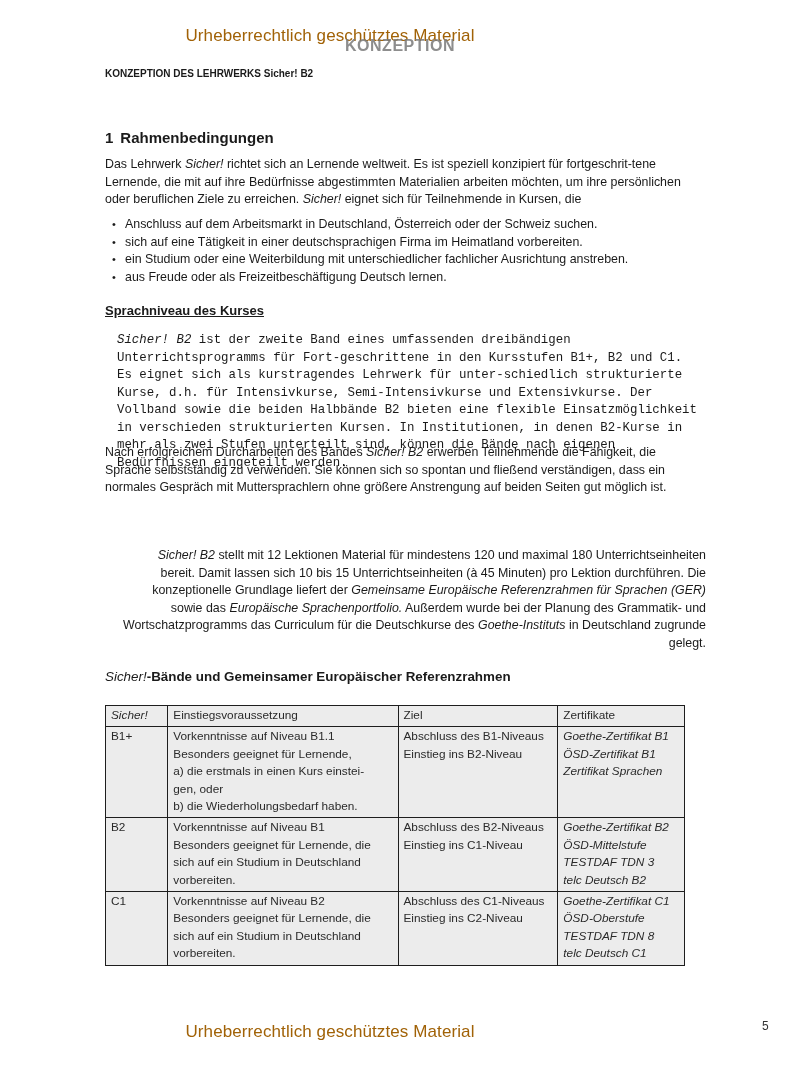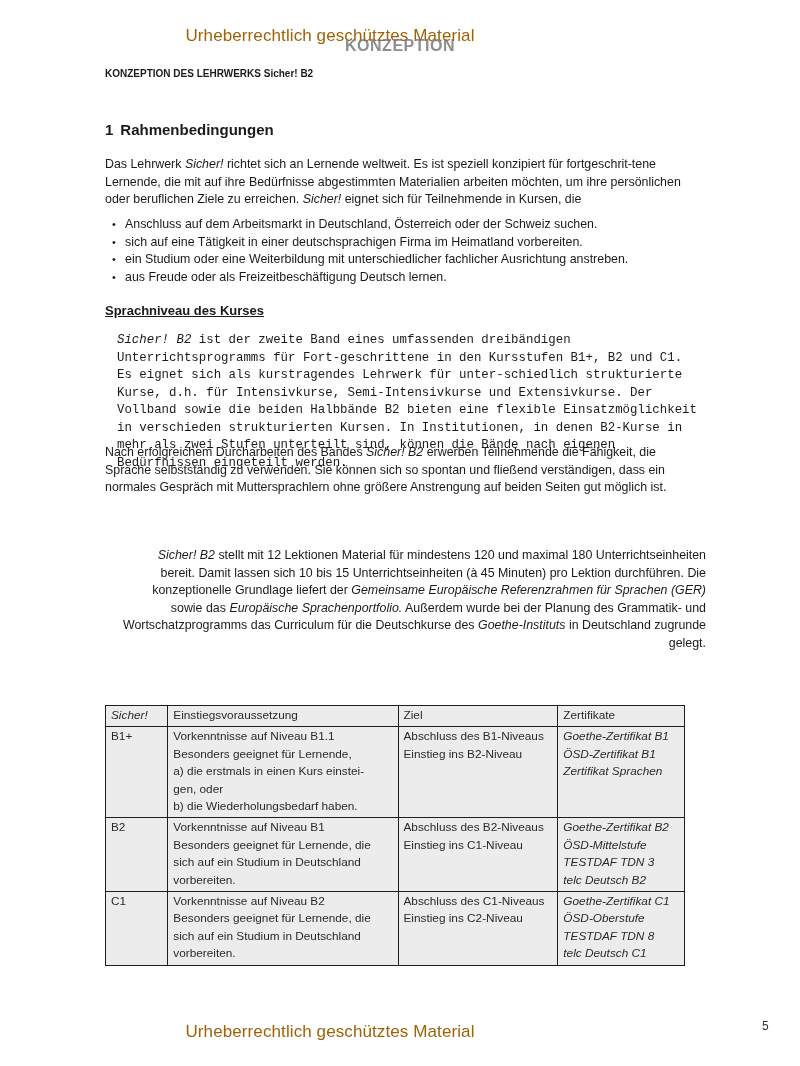--- a/index.html
+++ b/index.html
@@ -63,21 +63,21 @@
       font-size: 10px;
       margin: 0;
       height: 20px;
       line-height: 20px;
     }
     .section-heading {
       font-weight: bold;
       font-size: 15px;
       margin: 0;
       position: absolute;
-      top: 56px;
+      top: 64px;
       line-height: 20px;
     }
     .section-heading .num { margin-right: 7px; }
     .p1 { position: absolute; top: 92px; width: 585px; margin: 0; }
     ul.bullets {
       position: absolute;
       top: 152px;
       left: 0;
       margin: 0;
       padding: 0;
@@ -170,20 +170,21 @@
   </ul>
 
   <h3 class="sub-heading">Sprachniveau des Kurses</h3>
 
   <p class="p2"><em>Sicher! B2</em><span> ist der zweite Band eines umfassenden dreibändigen Unterrichtsprogramms für Fort-geschrittene in den Kursstufen B1+, B2 und C1. Es eignet sich als kurstragendes Lehrwerk für unter-schiedlich strukturierte Kurse, d.h. für Intensivkurse, Semi-Intensivkurse und Extensivkurse. Der Vollband sowie die beiden Halbbände B2 bieten eine flexible Einsatzmöglichkeit in verschieden strukturierten Kursen. In Institutionen, in denen B2-Kurse in mehr als zwei Stufen unterteilt sind, können die Bände nach eigenen Bedürfnissen eingeteilt werden.</span></p>
 
   <p class="p3"><span>Nach erfolgreichem Durcharbeiten des Bandes </span><em>Sicher! B2</em><span> erwerben Teilnehmende die Fähigkeit, die Sprache selbstständig zu verwenden. Sie können sich so spontan und fließend verständigen, dass ein normales Gespräch mit Muttersprachlern ohne größere Anstrengung auf beiden Seiten gut möglich ist.</span></p>
 
   <p class="p4"><em>Sicher! B2</em><span> stellt mit 12 Lektionen Material für mindestens 120 und maximal 180 Unterrichtseinheiten bereit. Damit lassen sich 10 bis 15 Unterrichtseinheiten (à 45 Minuten) pro Lektion durchführen. Die konzeptionelle Grundlage liefert der </span><em>Gemeinsame Europäische Referenzrahmen für Sprachen (GER)</em><span> sowie das </span><em>Europäische Sprachenportfolio.</em><span> Außerdem wurde bei der Planung des Grammatik- und Wortschatzprogramms das Curriculum für die Deutschkurse des </span><em>Goethe-Instituts</em><span> in Deutschland zugrunde gelegt.</span></p>
 
+  <h3 class="table-heading"><em>Sicher!</em><span>-Bände und Gemeinsamer Europäischer Referenzrahmen</span></h3>
 
   <table class="ger">
     <thead>
       <tr>
         <th class="col1"><em>Sicher!</em></th>
         <th class="col2">Einstiegsvoraussetzung</th>
         <th class="col3">Ziel</th>
         <th class="col4">Zertifikate</th>
       </tr>
     </thead>

